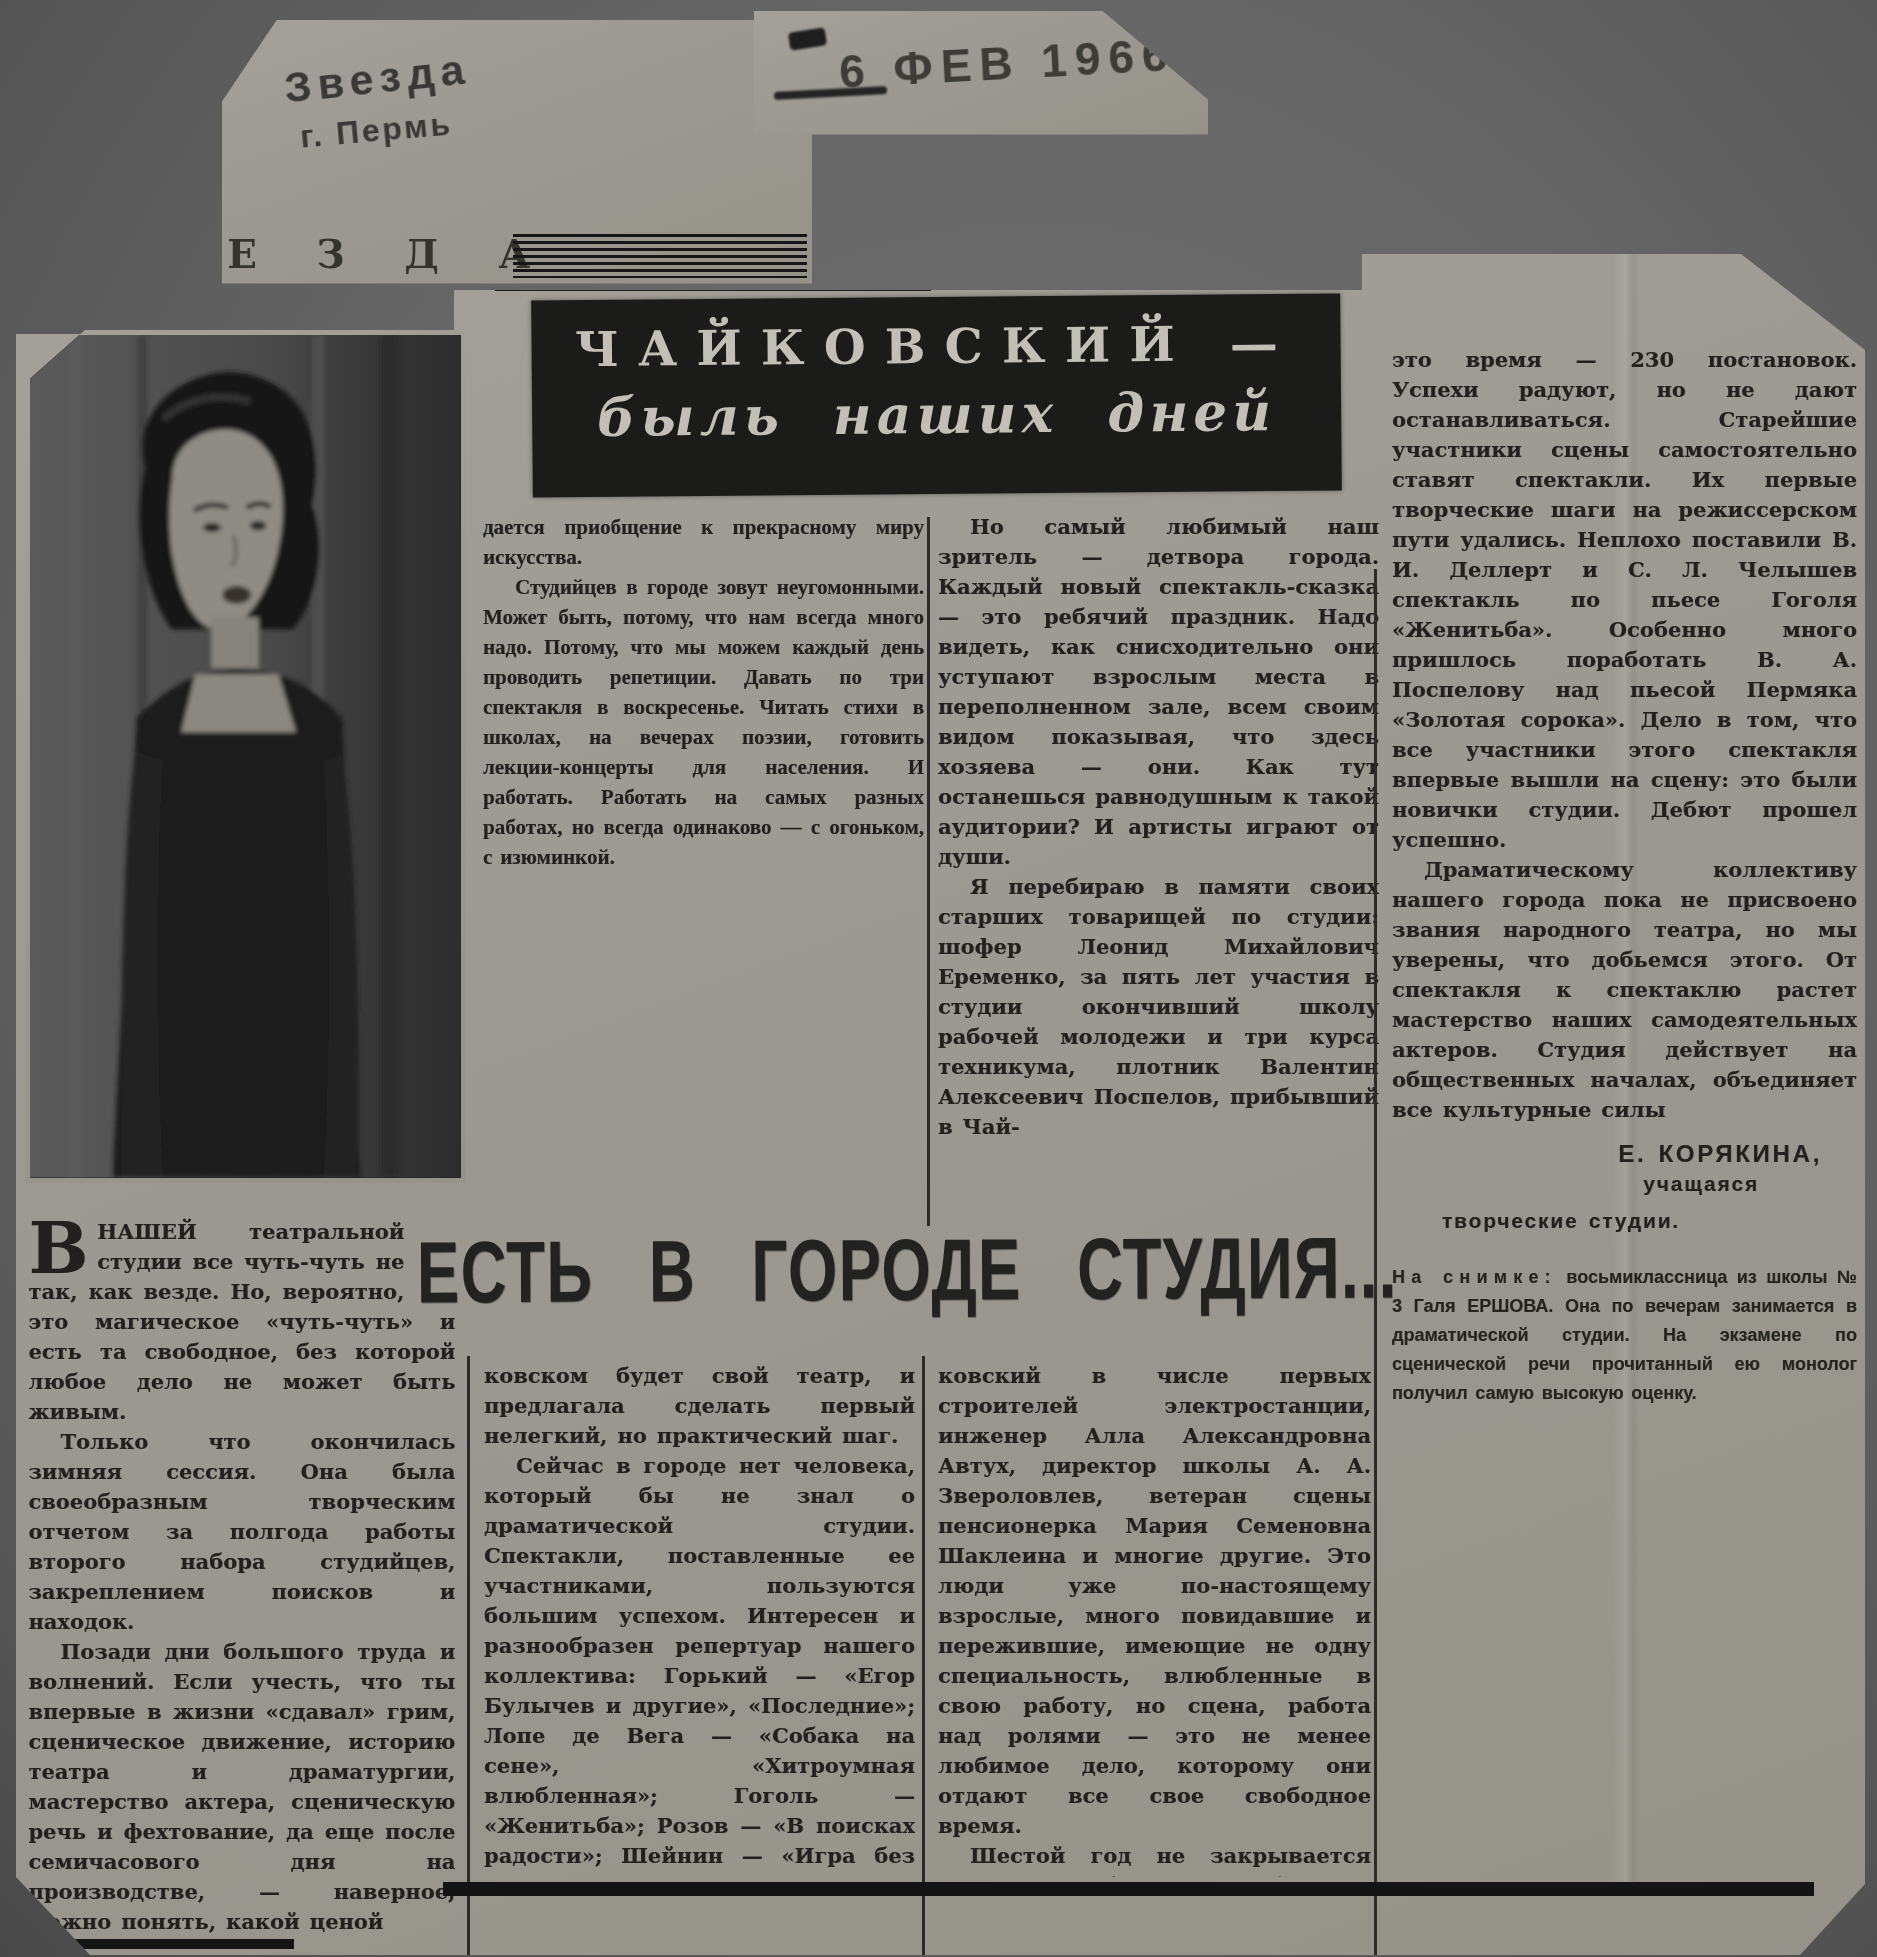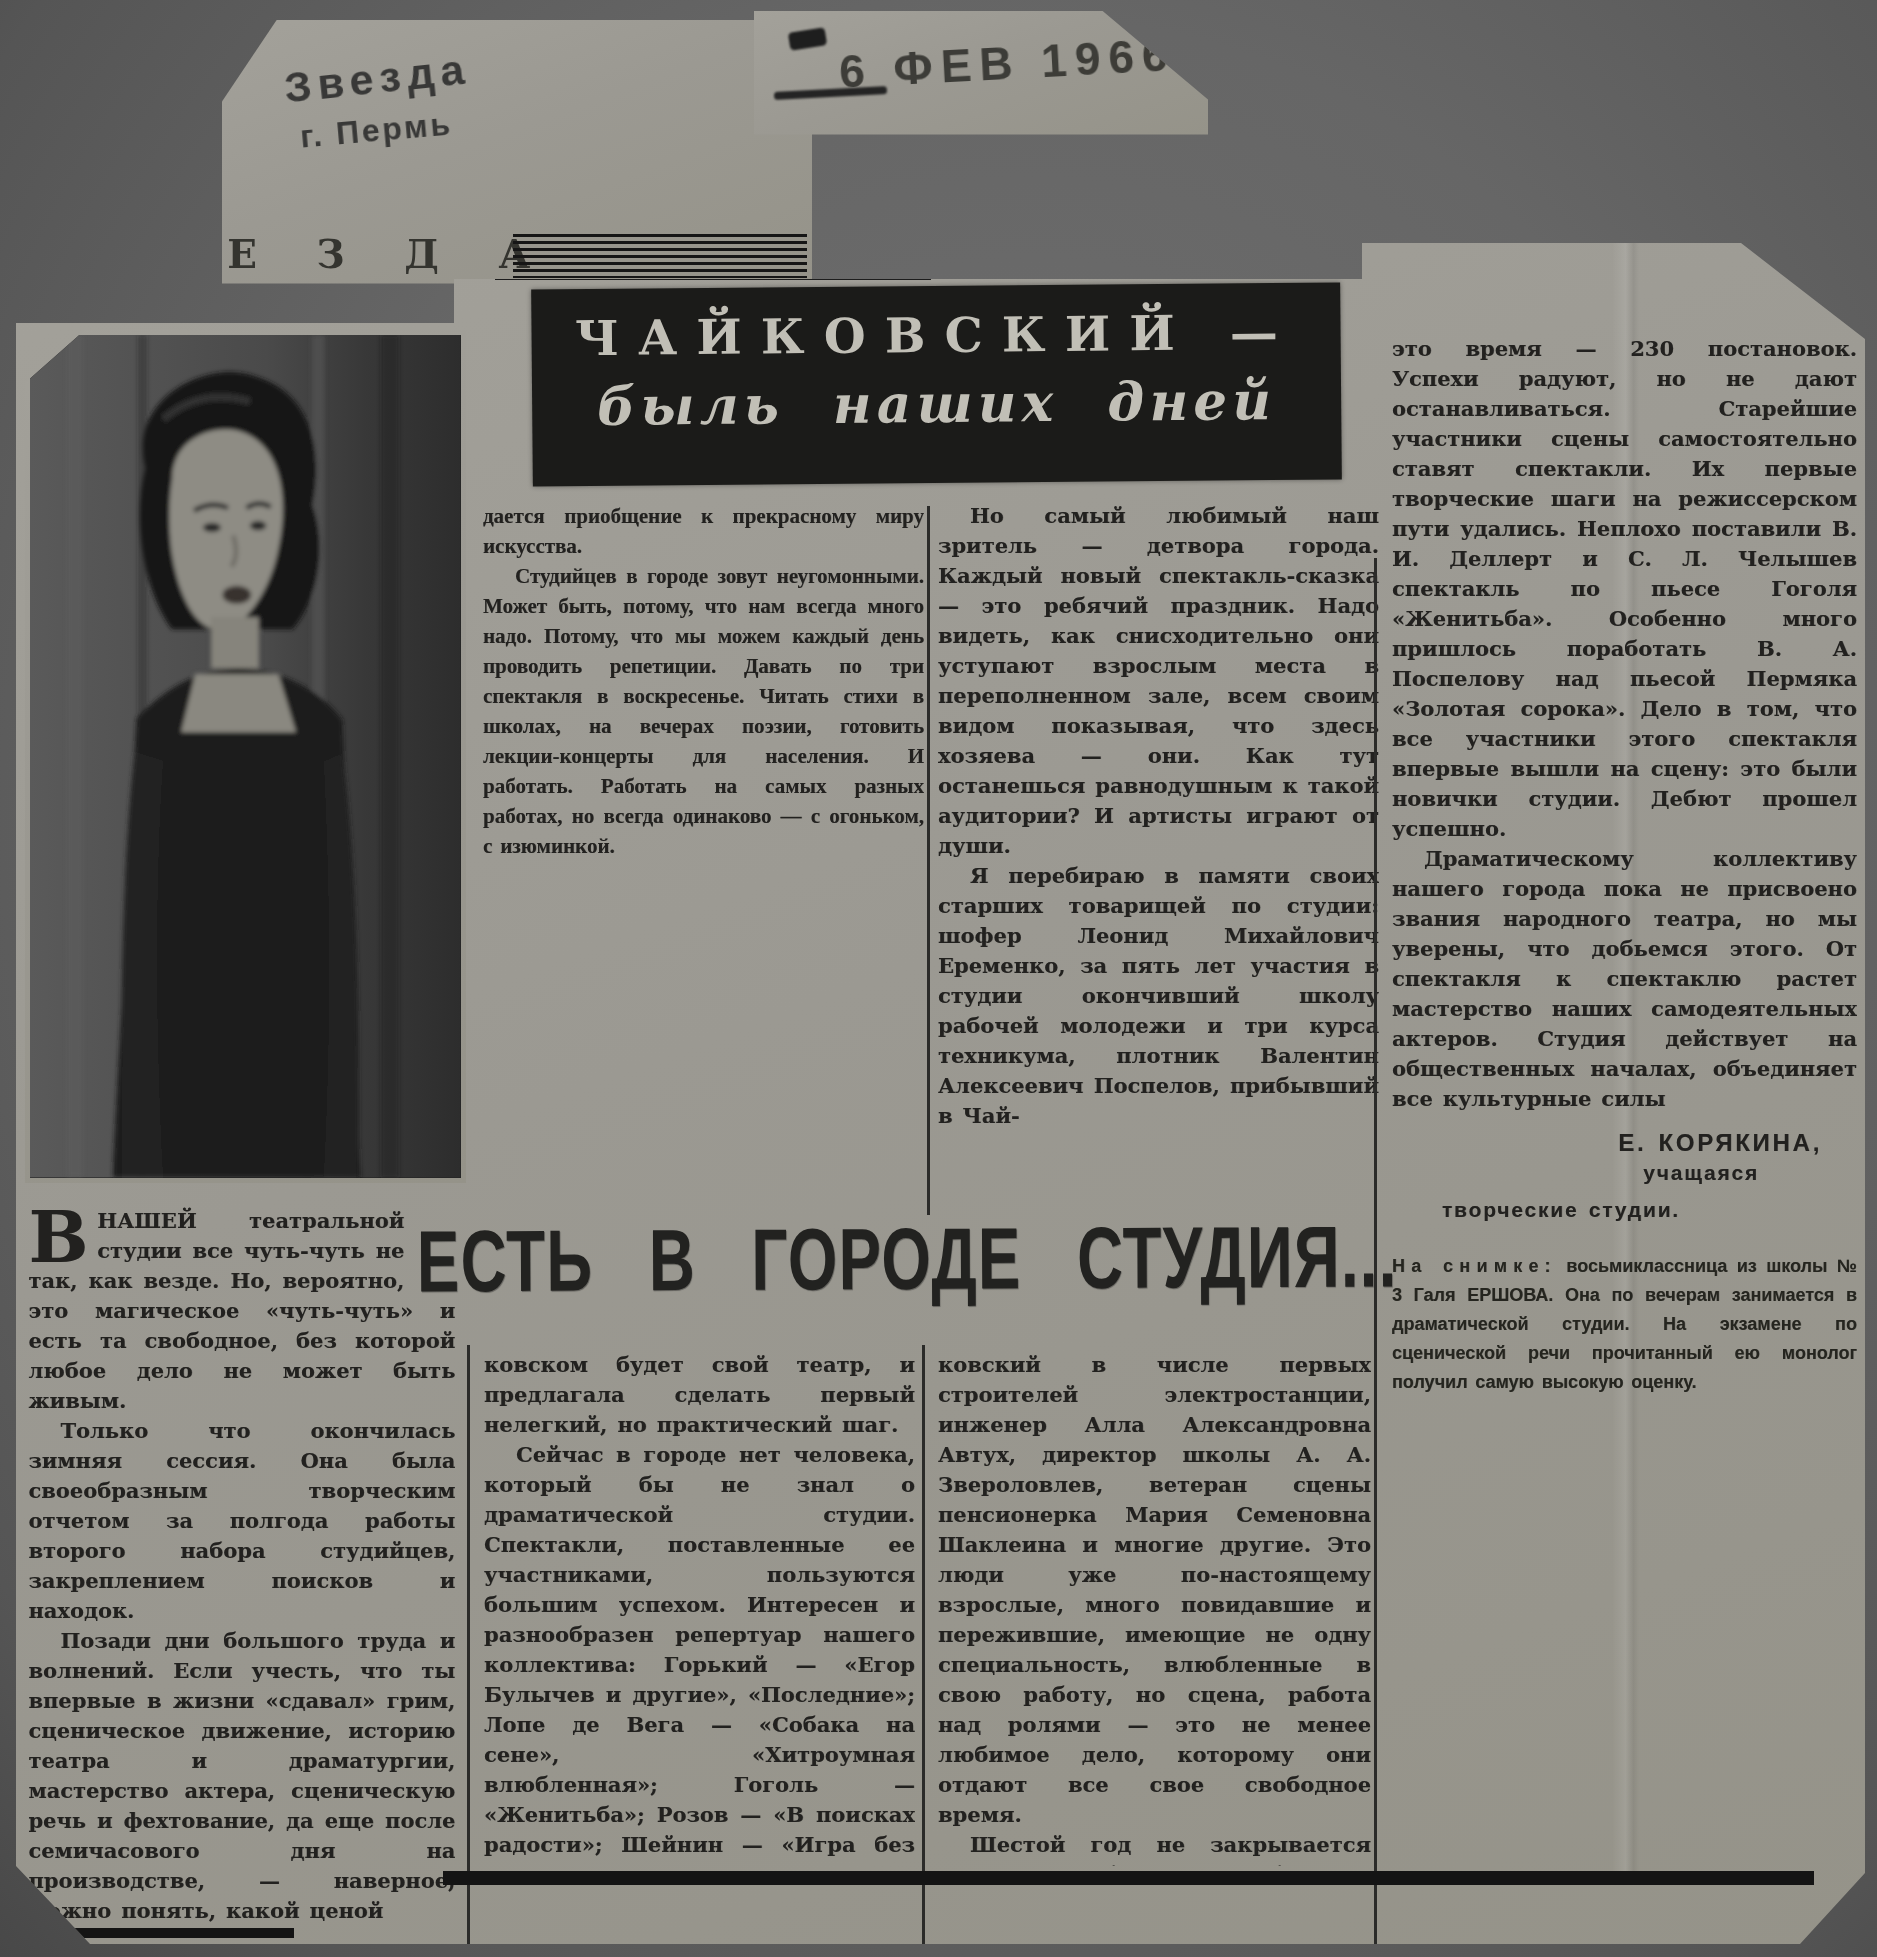--- a/index.html
+++ b/index.html
@@ -29,21 +29,21 @@
   #masthead-rules{position:absolute;right:5.3px;bottom:5.3px;width:294px;height:44px;
     background:repeating-linear-gradient(180deg,#161616 0 2.7px,rgba(0,0,0,0) 2.7px 7px);}
   #date-piece{left:754px;top:10.6px;width:454px;height:124px;
     clip-path:polygon(0 0,348px 0,454px 89px,454px 124px,0 124px);}
   #date-stamp{left:85px;top:25px;font-size:46px;letter-spacing:8px;transform:rotate(-3deg);color:#30302c;}
   .date-blob{position:absolute;left:35px;top:19.5px;width:37px;height:17.7px;background:#1e1e1e;
     border-radius:4.4px;transform:rotate(-9deg);filter:blur(0.9px);}
   .date-smudge{position:absolute;left:19.5px;top:78px;width:113px;height:8px;background:#242424;
     transform:rotate(-3deg);border-radius:3.5px;filter:blur(0.9px);}
   
-  #main-piece{left:16px;top:208px;width:1849px;height:1736px;
+  #main-piece{left:16px;top:219px;width:1849px;height:1736px;
     clip-path:polygon(438px 71px,1346px 71px,1346px 35px,1725px 35px,1849px 131px,
       1849px 1665px,1784px 1736px,74px 1736px,0 1658px,0 115px,438px 115px);}
   .crease{position:absolute;left:1596px;top:35px;width:26.6px;height:1631px;
     background:linear-gradient(90deg,rgba(255,255,255,0) 0,rgba(255,255,255,.10) 50%,rgba(0,0,0,.06) 80%,rgba(255,255,255,0) 100%);}
   #thin-line{position:absolute;left:479px;top:66px;width:436px;height:6.2px;background:#1d1d1d;}
   #header-box{position:absolute;left:516px;top:78px;width:809px;height:197px;
     background:#1b1b19;transform:rotate(-.5deg);text-align:center;box-shadow:0 0 5.3px rgba(0,0,0,.4);}
   #header-line1{margin-top:21px;color:#c1bfb6;font-family:"DejaVu Serif",serif;
     font-weight:bold;font-size:48px;letter-spacing:.40em;}
   #header-line2{margin-top:8.9px;color:#c1bfb6;font-family:"DejaVu Serif",serif;

